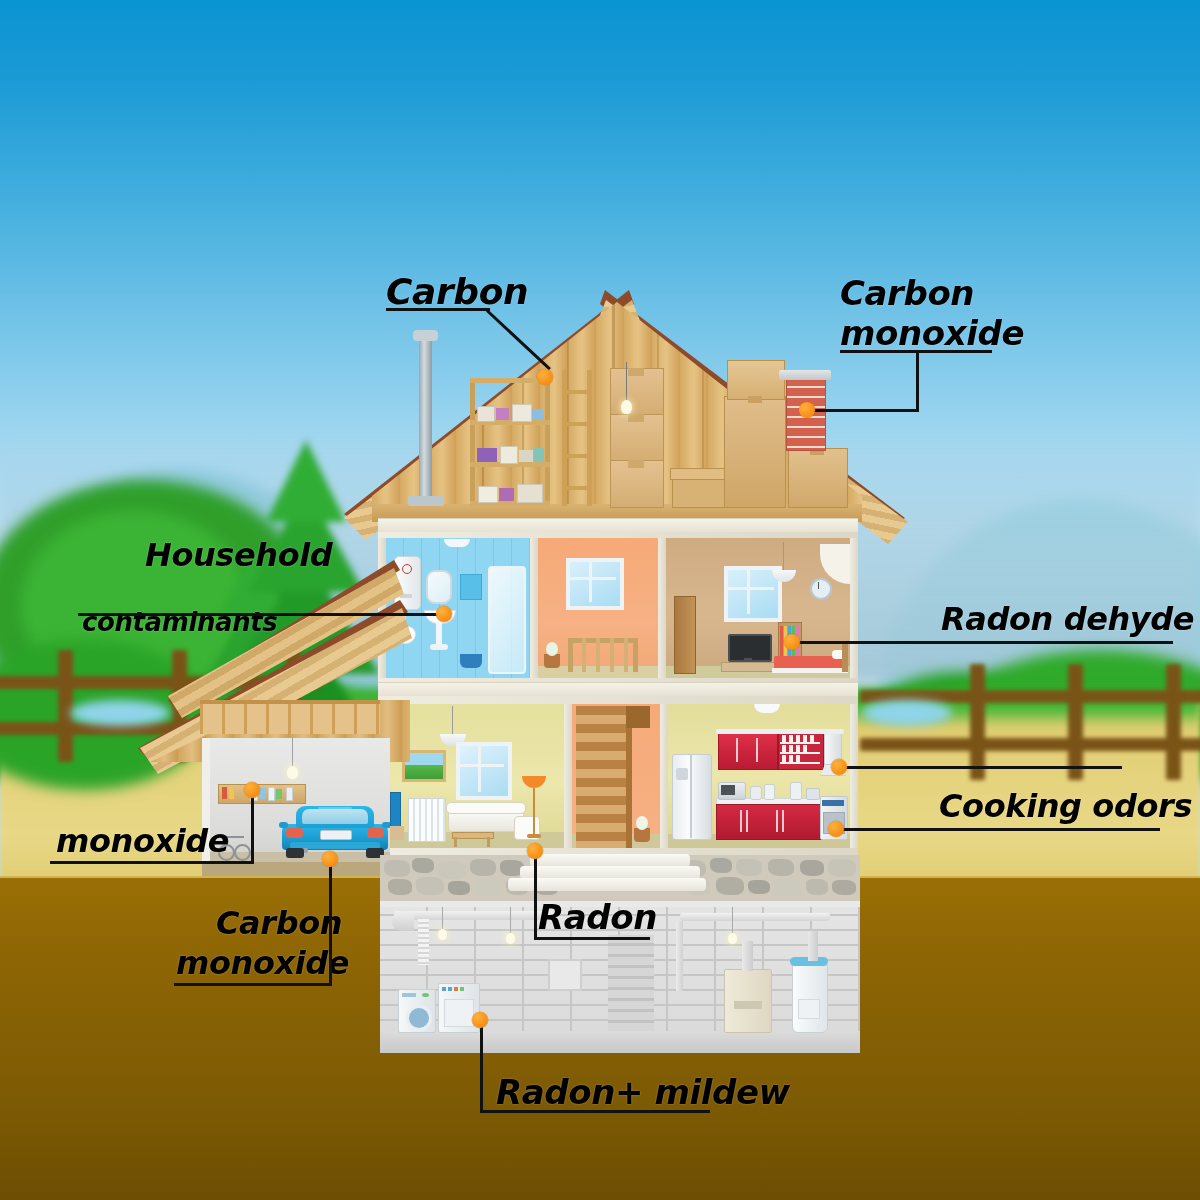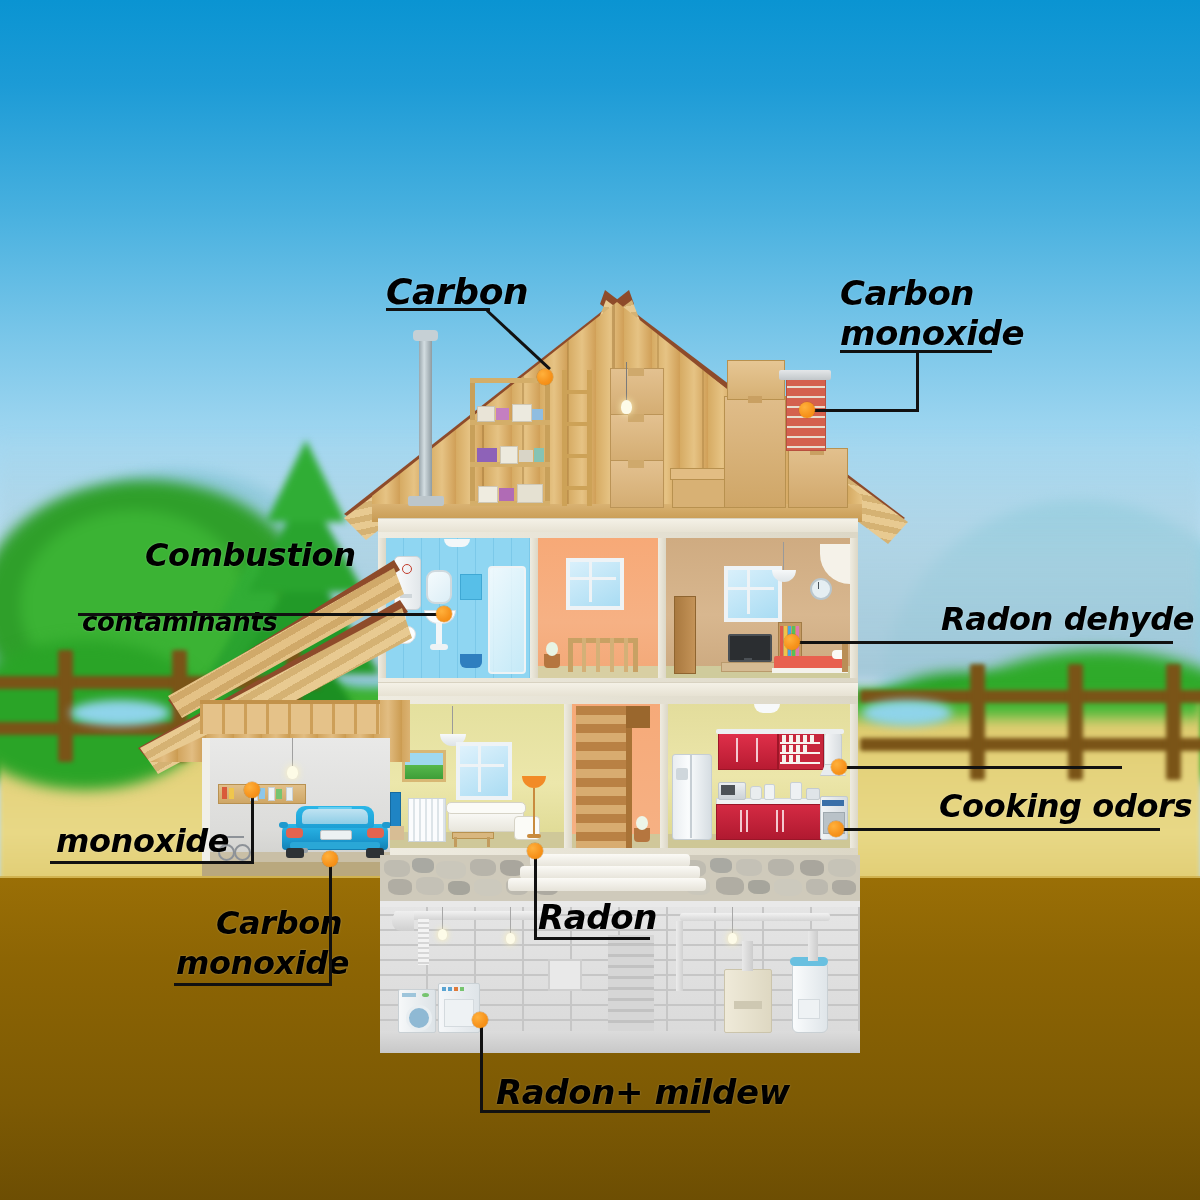--- a/index.html
+++ b/index.html
@@ -681,21 +681,21 @@
   <div class="leader" style="left:487px; top:309px; width:86px; height:3px; transform-origin:0 50%; transform:rotate(43deg);"></div>
   <div class="dot" style="left:537px; top:369px; width:16px; height:16px;"></div>
 
   <div class="label" style="left:840px; top:274px; font-size:34px;">Carbon</div>
   <div class="label" style="left:840px; top:314px; font-size:34px;">monoxide</div>
   <div class="underline" style="left:840px; top:350px; width:152px;"></div>
   <div class="leader" style="left:916px; top:350px; width:3px; height:62px;"></div>
   <div class="leader" style="left:812px; top:409px; width:107px; height:3px;"></div>
   <div class="dot" style="left:799px; top:402px; width:16px; height:16px;"></div>
 
-  <div class="label" style="left:145px; top:538px; font-size:32px;">Combustion</div>
+  <div class="label" style="left:145px; top:538px; font-size:32px;">Household</div>
   <div class="label" style="left:82px; top:608px; font-size:26px;">contaminants</div>
   <div class="underline" style="left:78px; top:613px; width:218px;"></div>
   <div class="leader" style="left:296px; top:613px; width:146px; height:3px;"></div>
   <div class="dot" style="left:436px; top:606px; width:16px; height:16px;"></div>
 
   <div class="label" style="left:941px; top:602px; font-size:32px;">Radon dehyde</div>
   <div class="underline" style="left:861px; top:641px; width:312px;"></div>
   <div class="leader" style="left:796px; top:641px; width:70px; height:3px;"></div>
   <div class="dot" style="left:784px; top:634px; width:16px; height:16px;"></div>
 

